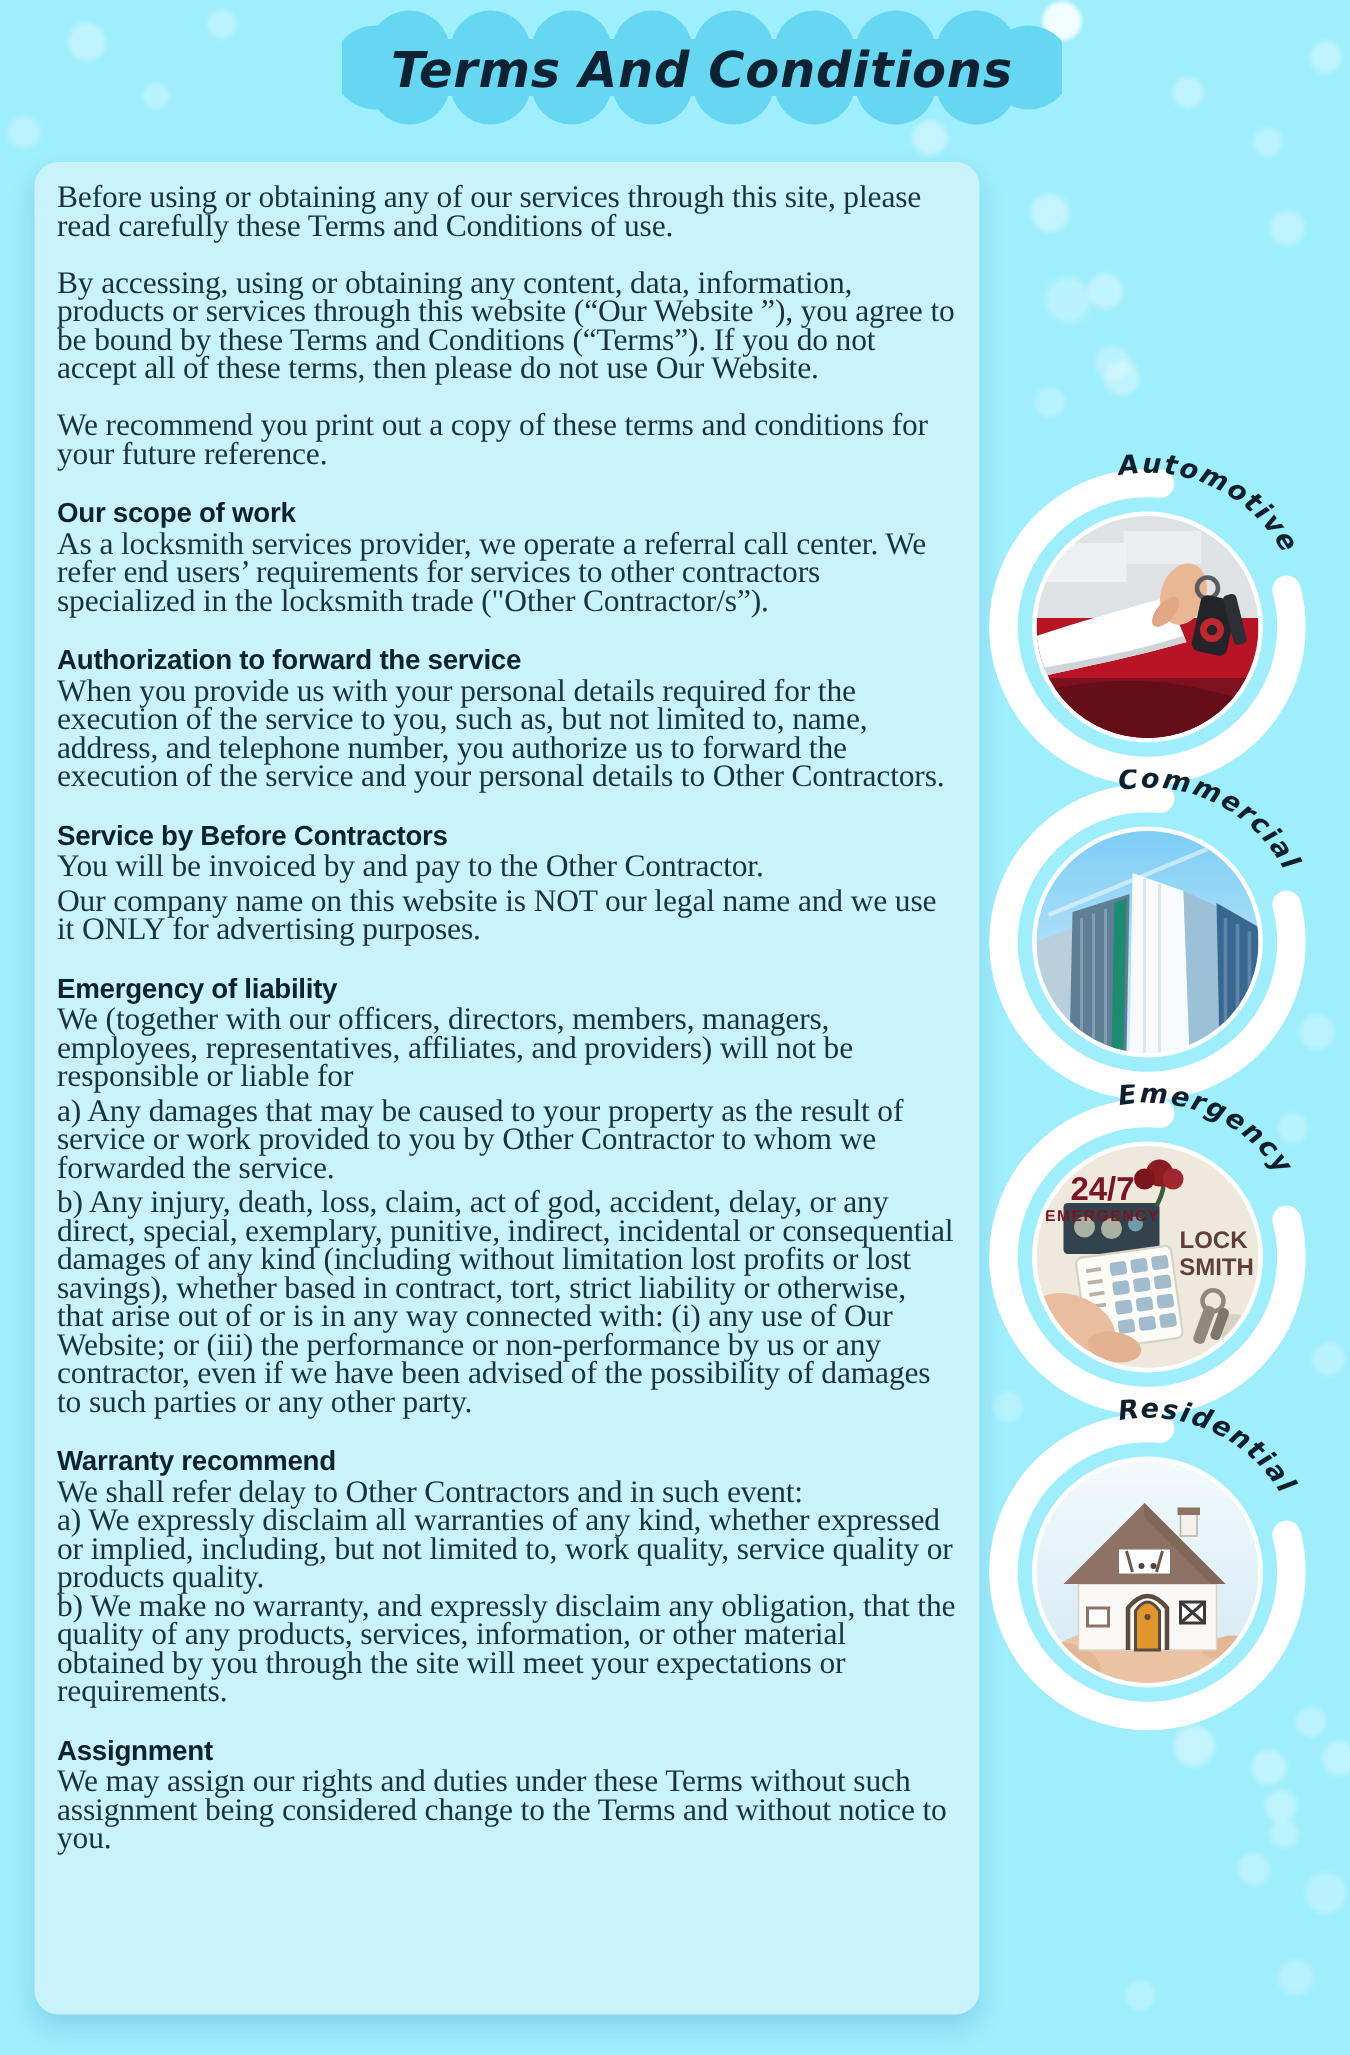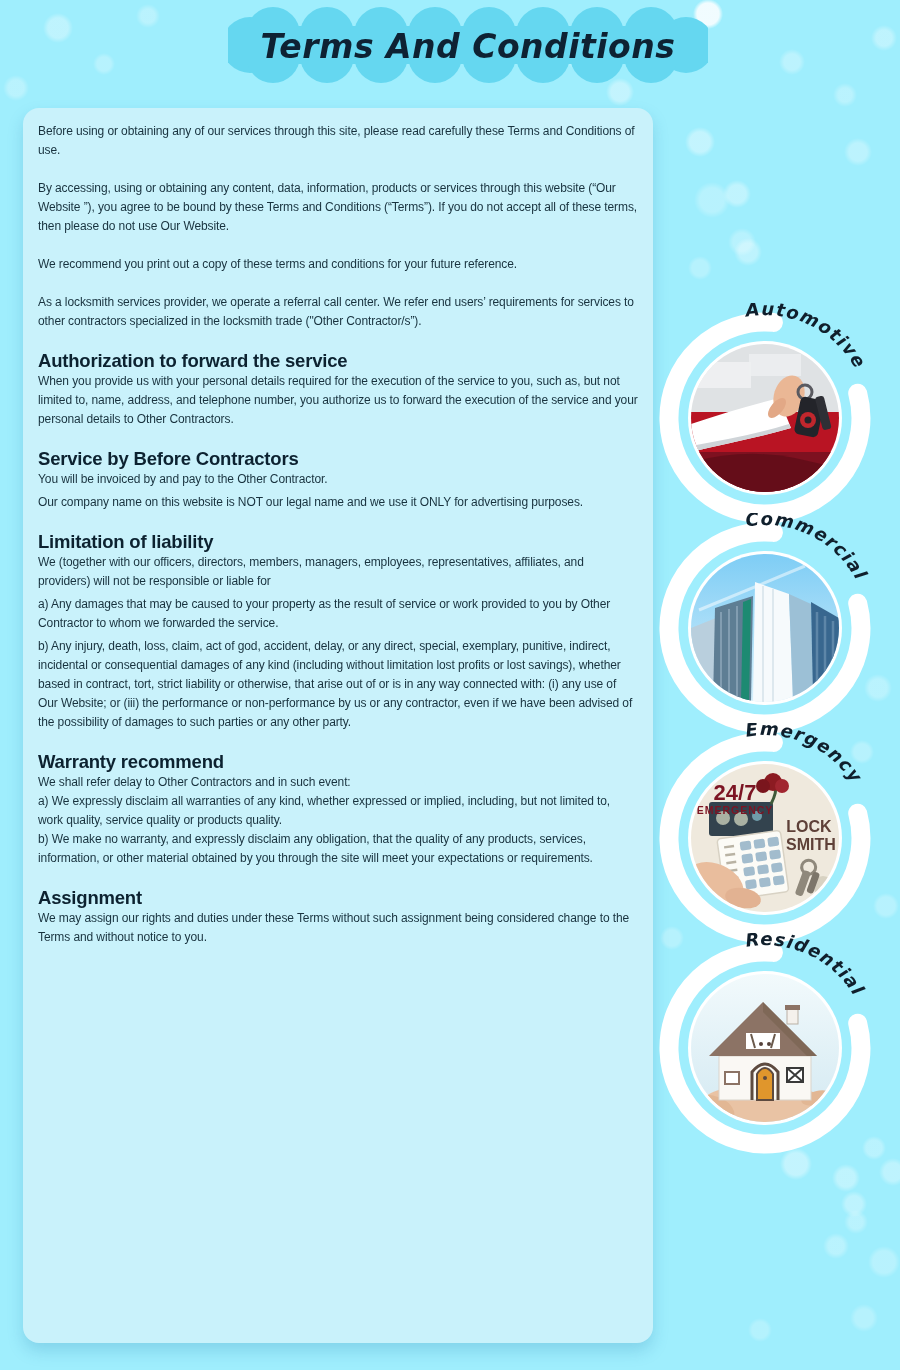--- a/index.html
+++ b/index.html
@@ -44,21 +44,21 @@
   .title-wrap{position:absolute;left:228px;top:6px;width:560px;height:78px;}
   .title-text{font-style:italic;font-weight:700;font-size:33px;
     font-family:"DejaVu Sans",sans-serif;fill:#0e2233;letter-spacing:.5px;}
   .panel{
     position:absolute;left:23px;top:108px;width:630px;height:1235px;
     box-sizing:border-box;padding:14px 15px 0 15px;
     background:#c9f2fb;border-radius:16px;
     box-shadow:0 8px 16px rgba(30,120,170,.22);
     overflow:hidden;
   }
-  .para{margin:0;font-size:12px;line-height:19px;color:#18323e;letter-spacing:-.1px;}
+  .para{margin:0;font-size:21px;line-height:19px;color:#18323e;letter-spacing:-.1px;font-family:Liberation Serif, serif;}
   .para.gap{margin-top:4px;}
   .intro-para{margin:0 0 19px 0;}
   .sec-heading{
     margin:19px 0 1px 0;font-size:18.5px;line-height:21px;font-weight:700;
     color:#0c2230;letter-spacing:-.2px;
   }
   .badge{position:absolute;left:650px;width:230px;height:230px;cursor:pointer;}
   .badge-label{
     font-family:"DejaVu Sans",sans-serif;font-style:italic;font-weight:700;
     font-size:18px;fill:#101f2c;letter-spacing:1.3px;
@@ -208,27 +208,28 @@
   </svg>
 </div>
 
 <div class="panel">
   <div>
       <p class="para intro-para">Before using or obtaining any of our services through this site, please read carefully these Terms and Conditions of use.</p>
       <p class="para intro-para">By accessing, using or obtaining any content, data, information, products or services through this website (“Our Website ”), you agree to be bound by these Terms and Conditions (“Terms”). If you do not accept all of these terms, then please do not use Our Website.</p>
       <p class="para intro-para">We recommend you print out a copy of these terms and conditions for your future reference.</p>
     </div>
   <div>
+      <h2 class="sec-heading">Our scope of work</h2>
       <p class="para">As a locksmith services provider, we operate a referral call center. We refer end users’ requirements for services to other contractors specialized in the locksmith trade ("Other Contractor/s”).</p>
       <h2 class="sec-heading">Authorization to forward the service</h2>
       <p class="para">When you provide us with your personal details required for the execution of the service to you, such as, but not limited to, name, address, and telephone number, you authorize us to forward the execution of the service and your personal details to Other Contractors.</p>
       <h2 class="sec-heading">Service by Before Contractors</h2>
       <p class="para">You will be invoiced by and pay to the Other Contractor.</p>
       <p class="para gap">Our company name on this website is NOT our legal name and we use it ONLY for advertising purposes.</p>
-      <h2 class="sec-heading">Limitation of liability</h2>
+      <h2 class="sec-heading">Emergency of liability</h2>
       <p class="para">We (together with our officers, directors, members, managers, employees, representatives, affiliates, and providers) will not be responsible or liable for</p>
       <p class="para gap">a) Any damages that may be caused to your property as the result of service or work provided to you by Other Contractor to whom we forwarded the service.</p>
       <p class="para gap">b) Any injury, death, loss, claim, act of god, accident, delay, or any direct, special, exemplary, punitive, indirect, incidental or consequential damages of any kind (including without limitation lost profits or lost savings), whether based in contract, tort, strict liability or otherwise, that arise out of or is in any way connected with: (i) any use of Our Website; or (iii) the performance or non-performance by us or any contractor, even if we have been advised of the possibility of damages to such parties or any other party.</p>
       <h2 class="sec-heading">Warranty recommend</h2>
       <p class="para">We shall refer delay to Other Contractors and in such event:</p>
       <p class="para">a) We expressly disclaim all warranties of any kind, whether expressed or implied, including, but not limited to, work quality, service quality or products quality.</p>
       <p class="para">b) We make no warranty, and expressly disclaim any obligation, that the quality of any products, services, information, or other material obtained by you through the site will meet your expectations or requirements.</p>
       <h2 class="sec-heading">Assignment</h2>
       <p class="para">We may assign our rights and duties under these Terms without such assignment being considered change to the Terms and without notice to you.</p>
     </div>

